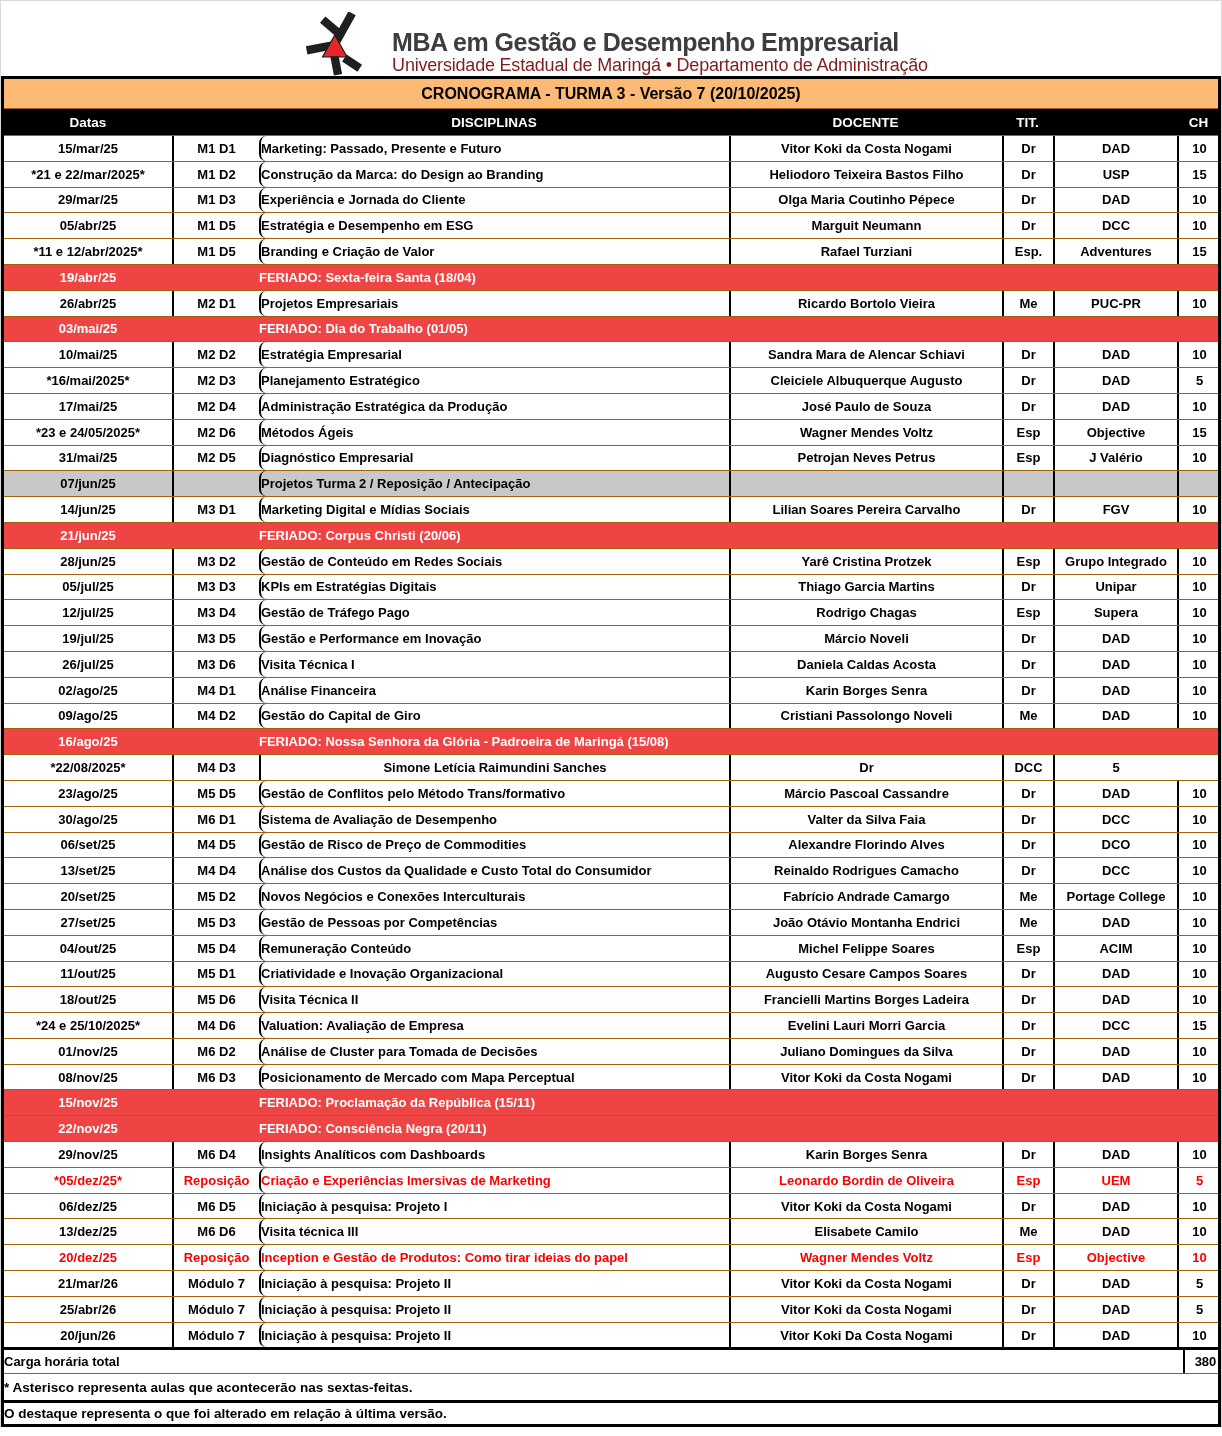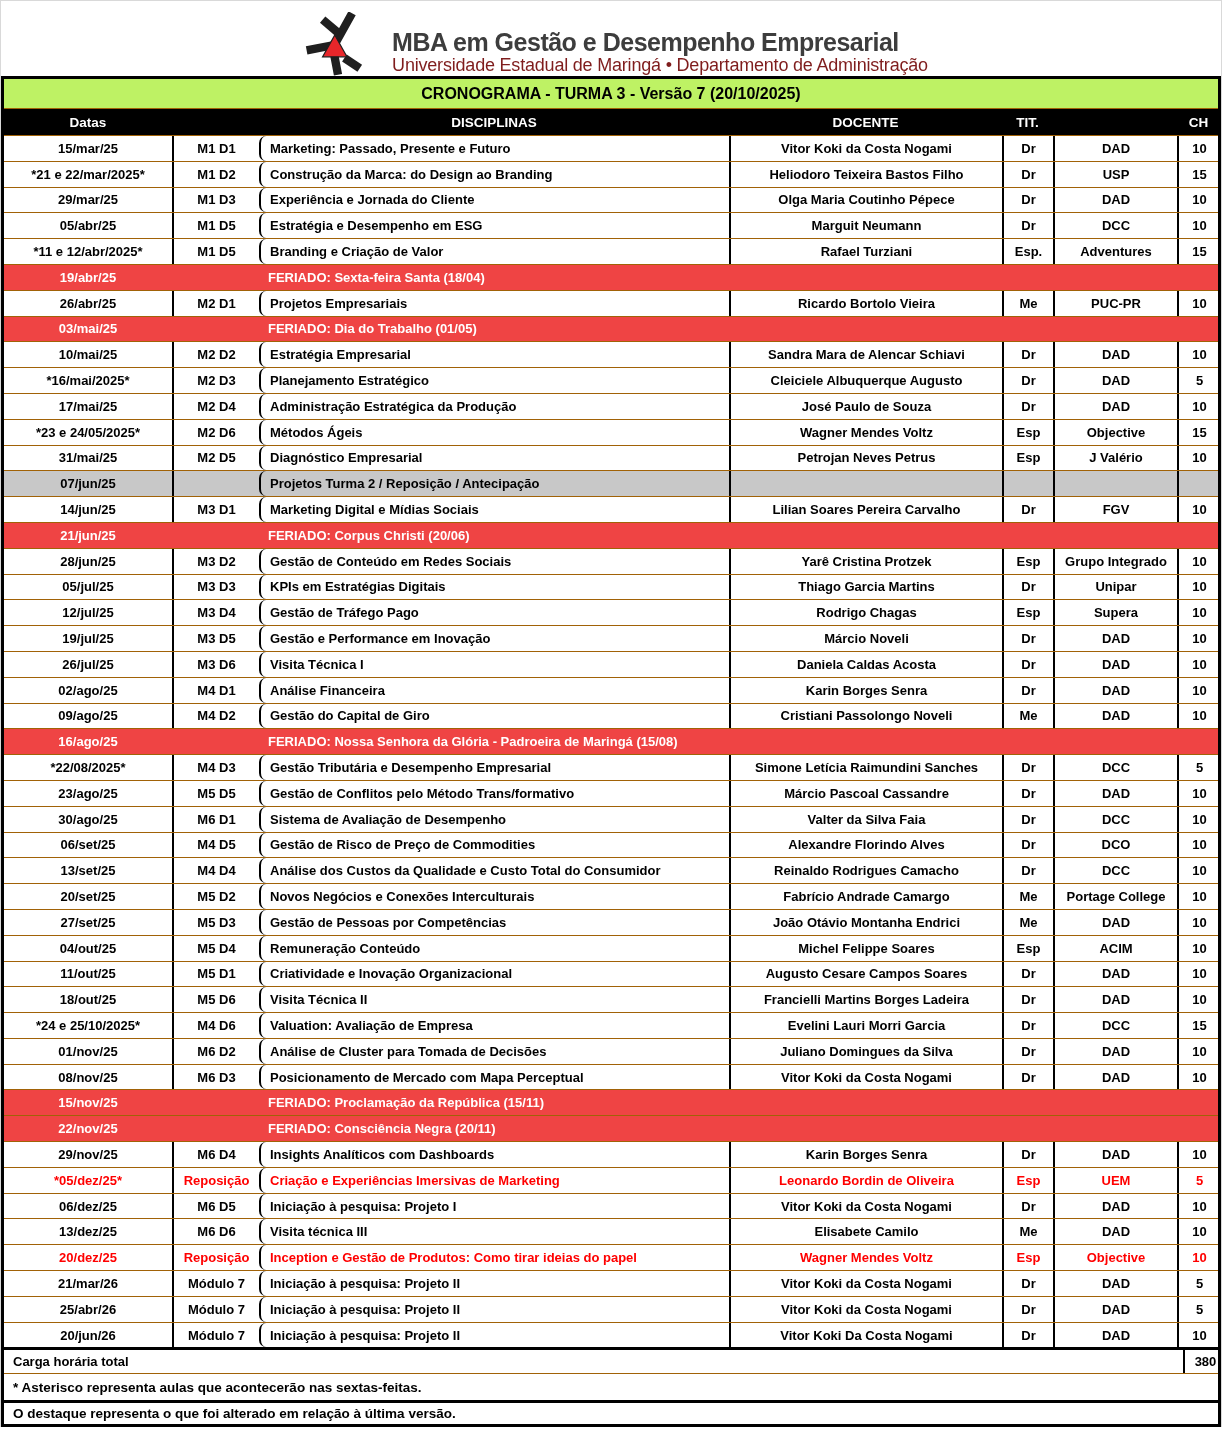--- a/index.html
+++ b/index.html
@@ -9,32 +9,32 @@
   .page { width:1222px; border:1px solid #d9d9d9; border-bottom:none; }
 
   
   .logo-area { height:75px; display:flex; align-items:flex-end; justify-content:center; gap:10px; background:#fff; }
   .logo-mark { width:88px; height:64px; flex:0 0 auto; }
   .logo-text { display:flex; flex-direction:column; justify-content:center; }
   .logo-title { font-size:25px; font-weight:700; color:#3d3d3d; letter-spacing:-0.5px; line-height:1.05; }
   .logo-subtitle { font-size:18px; font-weight:400; color:#7f1d1d; letter-spacing:-0.2px; }
 
   
-  .banner { height:32px; background:#bef264; border:3px solid #000; border-bottom:none;
+  .banner { height:32px; background:#fdba74; border:3px solid #000; border-bottom:none;
             display:flex; align-items:center; justify-content:center;
             font-size:16px; font-weight:700; color:#000; }
 
   
   .table { border-left:3px solid #000; border-right:3px solid #000; background:#fff; }
   .row { display:grid; grid-template-columns:168px 87px 470px 273px 51px 124px 43px;
          height:25.8px; border-top:1px solid #a16207; }
   .row.header { height:27px; background:#000; color:#fff; }
   .c { display:flex; align-items:center; justify-content:center;
        font-size:13px; font-weight:700; color:#000; overflow:hidden; white-space:nowrap; }
-  .c.left { justify-content:flex-start; padding-left:9px;border-radius:7px; }
+  .c.left { justify-content:flex-start; padding-left:0;border-radius:7px; }
   .row .c + .c { border-left:2px solid #000; }
   .row.header .c + .c, .row.feriado .c + .c { border-left:none; }
   .row.header .c { color:#fff; font-size:13.5px; }
 
   .row.feriado { background:#ef4444; }
   .row.feriado .c { color:#fff; }
   .row.section { background:#c8c8c8; }
   .row.red .c { color:#ff0000; }
 
   
@@ -275,21 +275,20 @@
           <div class="c">10</div>
         </div>
         <div class="row feriado">
           <div class="c">16/ago/25</div>
           <div class="c"></div>
           <div class="c left" style="grid-column: 3 / 8;">FERIADO: Nossa Senhora da Glória - Padroeira de Maringá (15/08)</div>
         </div>
         <div class="row normal">
           <div class="c">*22/08/2025*</div>
           <div class="c">M4 D3</div>
-          <div class="c left">Gestão Tributária e Desempenho Empresarial</div>
           <div class="c">Simone Letícia Raimundini Sanches</div>
           <div class="c">Dr</div>
           <div class="c">DCC</div>
           <div class="c">5</div>
         </div>
         <div class="row normal">
           <div class="c">23/ago/25</div>
           <div class="c">M5 D5</div>
           <div class="c left">Gestão de Conflitos pelo Método Trans/formativo</div>
           <div class="c">Márcio Pascoal Cassandre</div>

